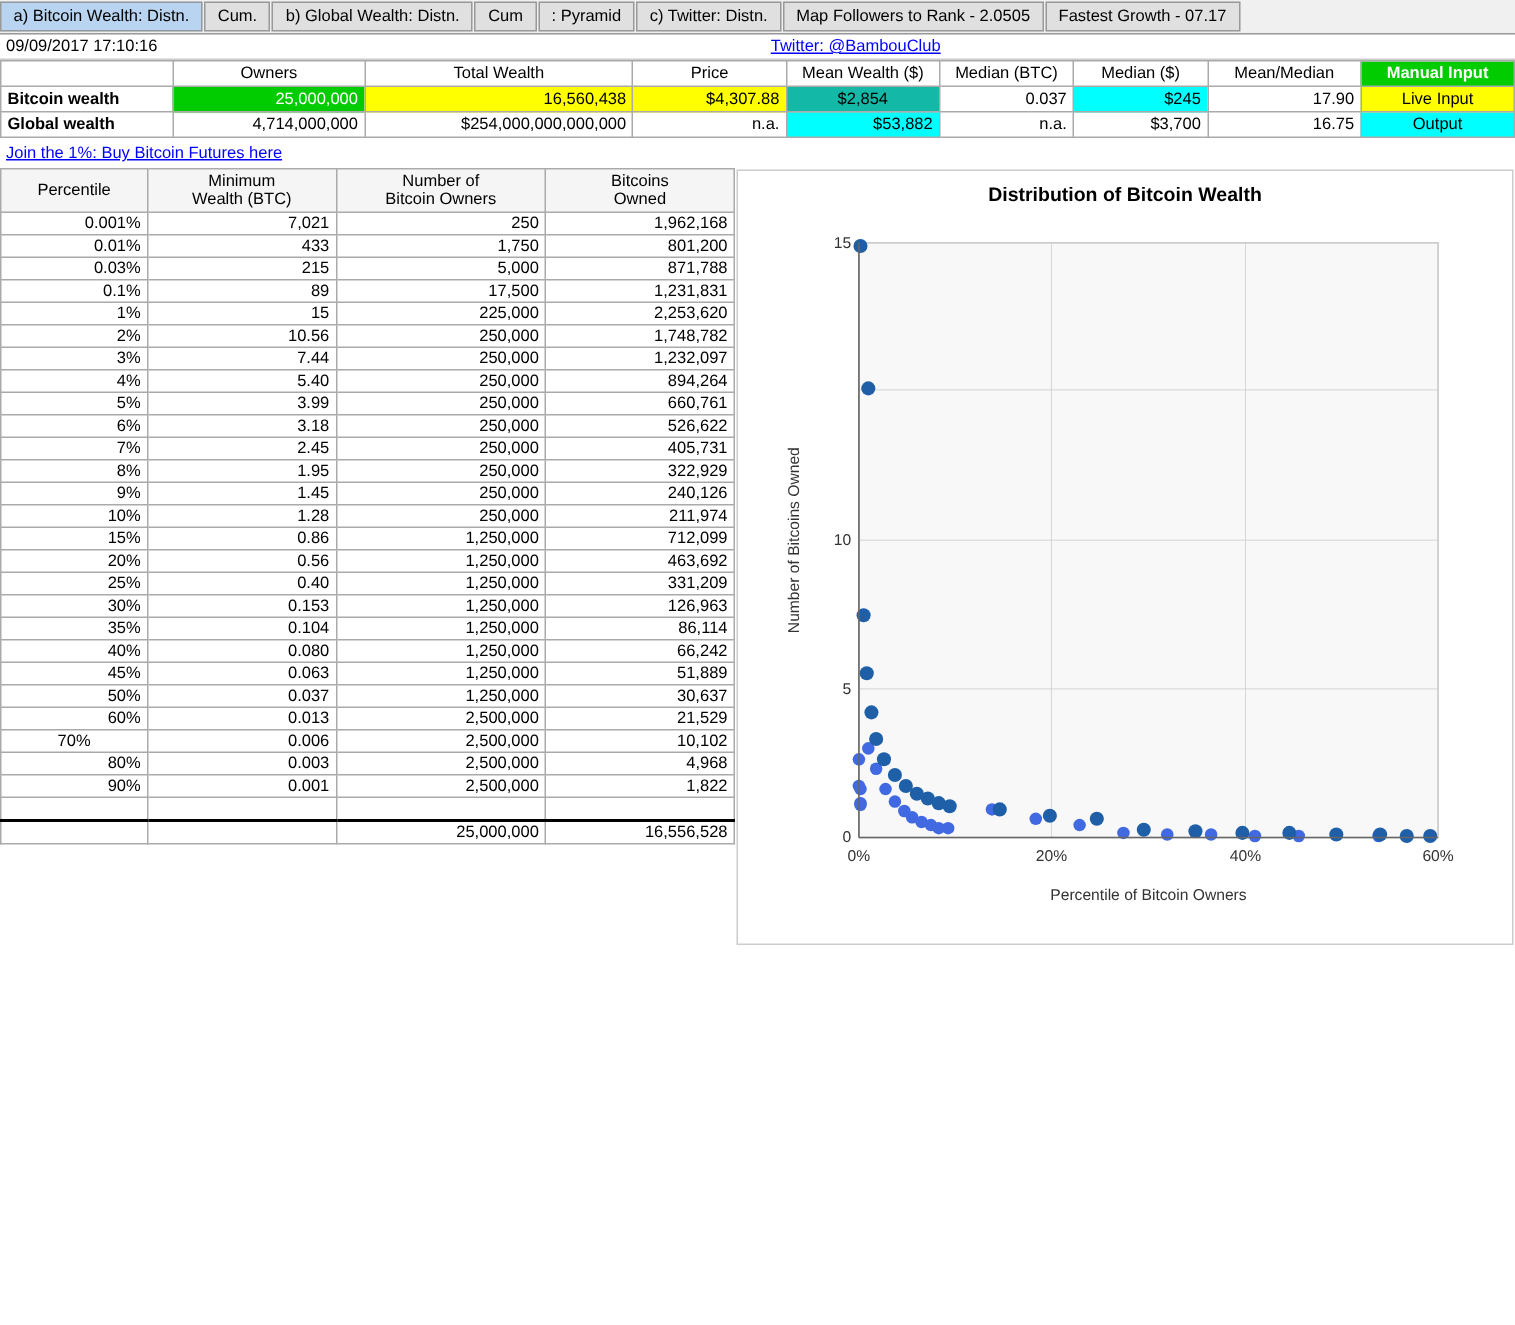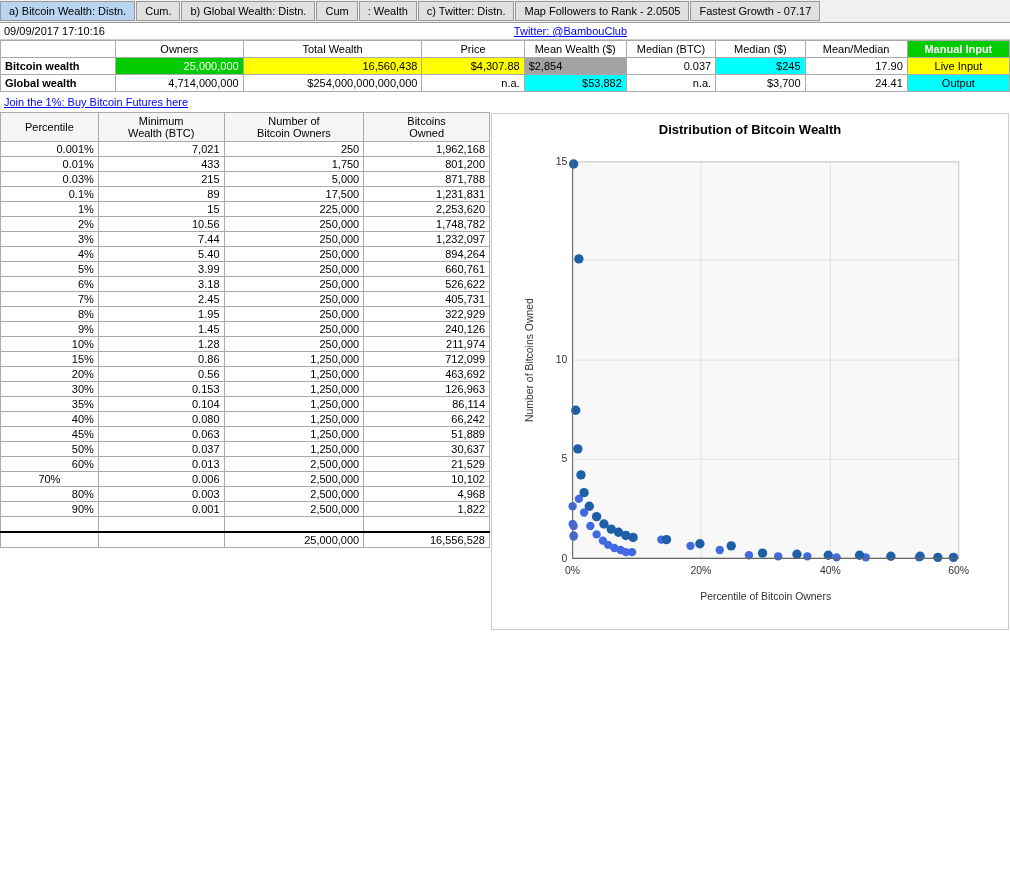--- a/index.html
+++ b/index.html
@@ -6,21 +6,21 @@
     body { font-family: Arial, sans-serif; font-size: 11px; background: #fff; }
   </style>
 </head>
 <body>
 
 <div style="display:flex; align-items:center; background:#f0f0f0; border-bottom:1px solid #999; padding:1px 0;">
   <div style="padding:3px 8px; border:1px solid #999; margin-right:1px; background:#b8d4f0; font-size:11px; cursor:pointer;">a) Bitcoin Wealth: Distn.</div>
   <div style="padding:3px 8px; border:1px solid #999; margin-right:1px; background:#e0e0e0; font-size:11px; cursor:pointer;">Cum.</div>
   <div style="padding:3px 8px; border:1px solid #999; margin-right:1px; background:#e0e0e0; font-size:11px; cursor:pointer;">b) Global Wealth: Distn.</div>
   <div style="padding:3px 8px; border:1px solid #999; margin-right:1px; background:#e0e0e0; font-size:11px; cursor:pointer;">Cum</div>
-  <div style="padding:3px 8px; border:1px solid #999; margin-right:1px; background:#e0e0e0; font-size:11px; cursor:pointer;">: Wealth</div>
+  <div style="padding:3px 8px; border:1px solid #999; margin-right:1px; background:#e0e0e0; font-size:11px; cursor:pointer;">: Pyramid</div>
   <div style="padding:3px 8px; border:1px solid #999; margin-right:1px; background:#e0e0e0; font-size:11px; cursor:pointer;">c) Twitter: Distn.</div>
   <div style="padding:3px 8px; border:1px solid #999; margin-right:1px; background:#e0e0e0; font-size:11px; cursor:pointer;">Map Followers to Rank - 2.0505</div>
   <div style="padding:3px 8px; border:1px solid #999; margin-right:1px; background:#e0e0e0; font-size:11px; cursor:pointer;">Fastest Growth - 07.17</div>
 </div>
 
 <div style="display:flex; align-items:center; padding:2px 4px; border-bottom:1px solid #ccc;">
   <span style="font-size:11px; margin-right:30px;">09/09/2017 17:10:16</span>
   <span style="color:#00f; text-decoration:underline; cursor:pointer; font-size:11px; margin-left:auto; margin-right:auto;">Twitter: @BambouClub</span>
 </div>
 
@@ -37,35 +37,35 @@
       <td style="border:1px solid #aaa; padding:2px 4px; text-align:center; width:80px;">Mean/Median</td>
       <td style="border:1px solid #aaa; padding:2px 4px; text-align:center; width:80px; background:#00cc00; color:#fff; font-weight:bold;">Manual Input</td>
     </tr>
   </thead>
   <tbody>
     <tr>
       <td style="border:1px solid #aaa; padding:2px 4px; font-weight:bold;">Bitcoin wealth</td>
       <td style="border:1px solid #aaa; padding:2px 4px; text-align:right; background:#00cc00; color:#fff;">25,000,000</td>
       <td style="border:1px solid #aaa; padding:2px 4px; text-align:right; background:#ffff00;">16,560,438</td>
       <td style="border:1px solid #aaa; padding:2px 4px; text-align:right; background:#ffff00;">$4,307.88</td>
-      <td style="border:1px solid #aaa; padding:2px 4px; text-align:left; background:#a3a3a3;">$2,854</td>
+      <td style="border:1px solid #aaa; padding:2px 4px; text-align:center; background:#14b8a6;">$2,854</td>
       <td style="border:1px solid #aaa; padding:2px 4px; text-align:right;">0.037</td>
       <td style="border:1px solid #aaa; padding:2px 4px; text-align:right; background:#00ffff;">$245</td>
       <td style="border:1px solid #aaa; padding:2px 4px; text-align:right;">17.90</td>
       <td style="border:1px solid #aaa; padding:2px 4px; text-align:center; background:#ffff00;">Live Input</td>
     </tr>
     <tr>
       <td style="border:1px solid #aaa; padding:2px 4px; font-weight:bold;">Global wealth</td>
       <td style="border:1px solid #aaa; padding:2px 4px; text-align:right;">4,714,000,000</td>
       <td style="border:1px solid #aaa; padding:2px 4px; text-align:right;">$254,000,000,000,000</td>
       <td style="border:1px solid #aaa; padding:2px 4px; text-align:right;">n.a.</td>
       <td style="border:1px solid #aaa; padding:2px 4px; text-align:right; background:#00ffff;">$53,882</td>
       <td style="border:1px solid #aaa; padding:2px 4px; text-align:right;">n.a.</td>
       <td style="border:1px solid #aaa; padding:2px 4px; text-align:right;">$3,700</td>
-      <td style="border:1px solid #aaa; padding:2px 4px; text-align:right;">24.41</td>
+      <td style="border:1px solid #aaa; padding:2px 4px; text-align:right;">16.75</td>
       <td style="border:1px solid #aaa; padding:2px 4px; text-align:center; background:#00ffff;">Output</td>
     </tr>
   </tbody>
 </table>
 
 <div style="padding:4px;">
   <a style="color:#00f; text-decoration:underline; cursor:pointer; font-size:11px;">Join the 1%: Buy Bitcoin Futures here</a>
 </div>
 
 <div style="display:flex;">
@@ -171,20 +171,26 @@
     <td style="border:1px solid #aaa; padding:1px 4px; text-align:right;">1,250,000</td>
     <td style="border:1px solid #aaa; padding:1px 4px; text-align:right;">712,099</td>
   </tr>
           <tr>
     <td style="border:1px solid #aaa; padding:1px 4px; text-align:right;">20%</td>
     <td style="border:1px solid #aaa; padding:1px 4px; text-align:right;">0.56</td>
     <td style="border:1px solid #aaa; padding:1px 4px; text-align:right;">1,250,000</td>
     <td style="border:1px solid #aaa; padding:1px 4px; text-align:right;">463,692</td>
   </tr>
           <tr>
+    <td style="border:1px solid #aaa; padding:1px 4px; text-align:right;">25%</td>
+    <td style="border:1px solid #aaa; padding:1px 4px; text-align:right;">0.40</td>
+    <td style="border:1px solid #aaa; padding:1px 4px; text-align:right;">1,250,000</td>
+    <td style="border:1px solid #aaa; padding:1px 4px; text-align:right;">331,209</td>
+  </tr>
+          <tr>
     <td style="border:1px solid #aaa; padding:1px 4px; text-align:right;">30%</td>
     <td style="border:1px solid #aaa; padding:1px 4px; text-align:right;">0.153</td>
     <td style="border:1px solid #aaa; padding:1px 4px; text-align:right;">1,250,000</td>
     <td style="border:1px solid #aaa; padding:1px 4px; text-align:right;">126,963</td>
   </tr>
           <tr>
     <td style="border:1px solid #aaa; padding:1px 4px; text-align:right;">35%</td>
     <td style="border:1px solid #aaa; padding:1px 4px; text-align:right;">0.104</td>
     <td style="border:1px solid #aaa; padding:1px 4px; text-align:right;">1,250,000</td>
     <td style="border:1px solid #aaa; padding:1px 4px; text-align:right;">86,114</td>

